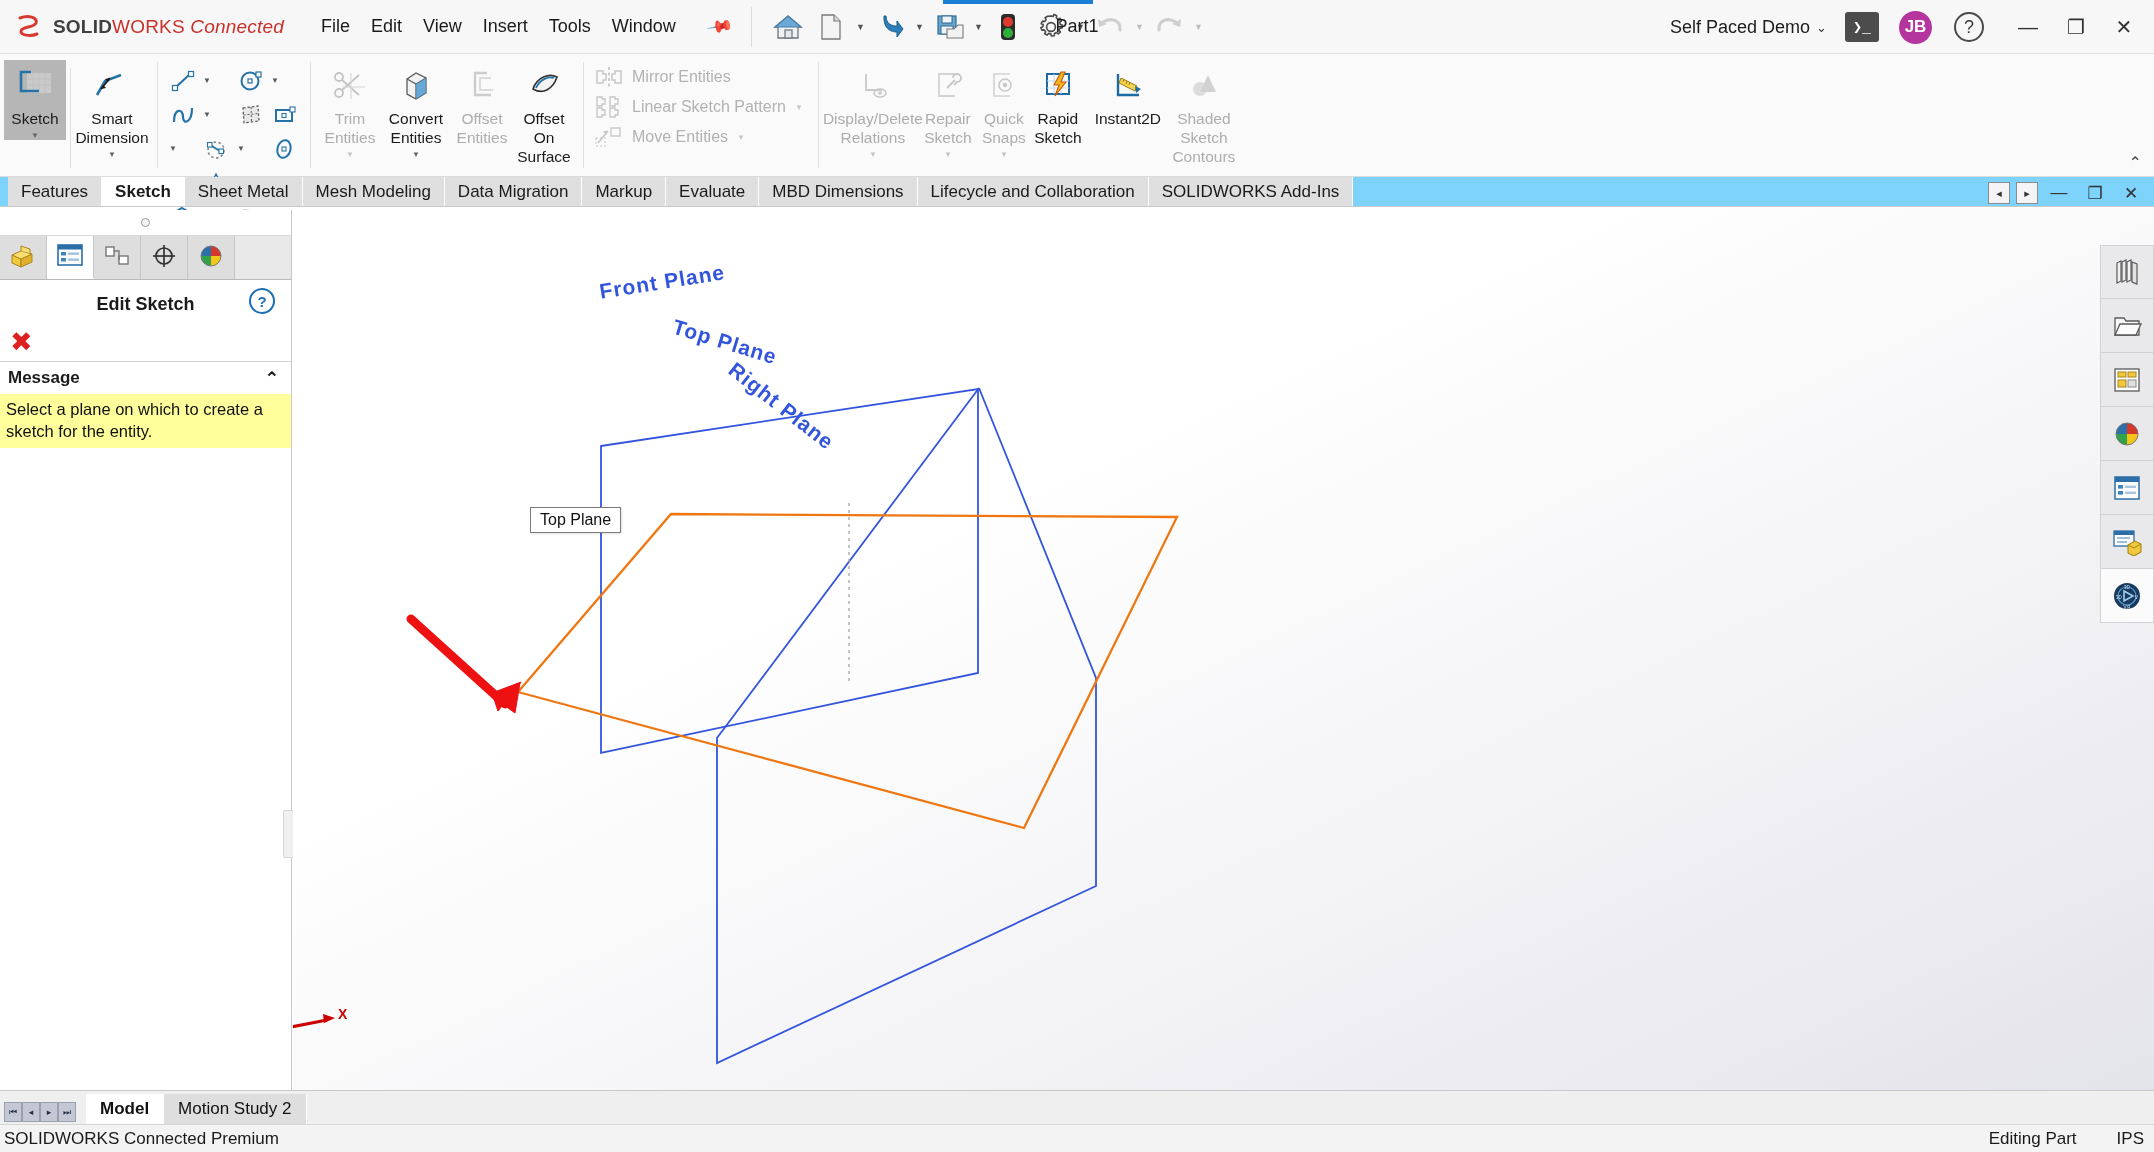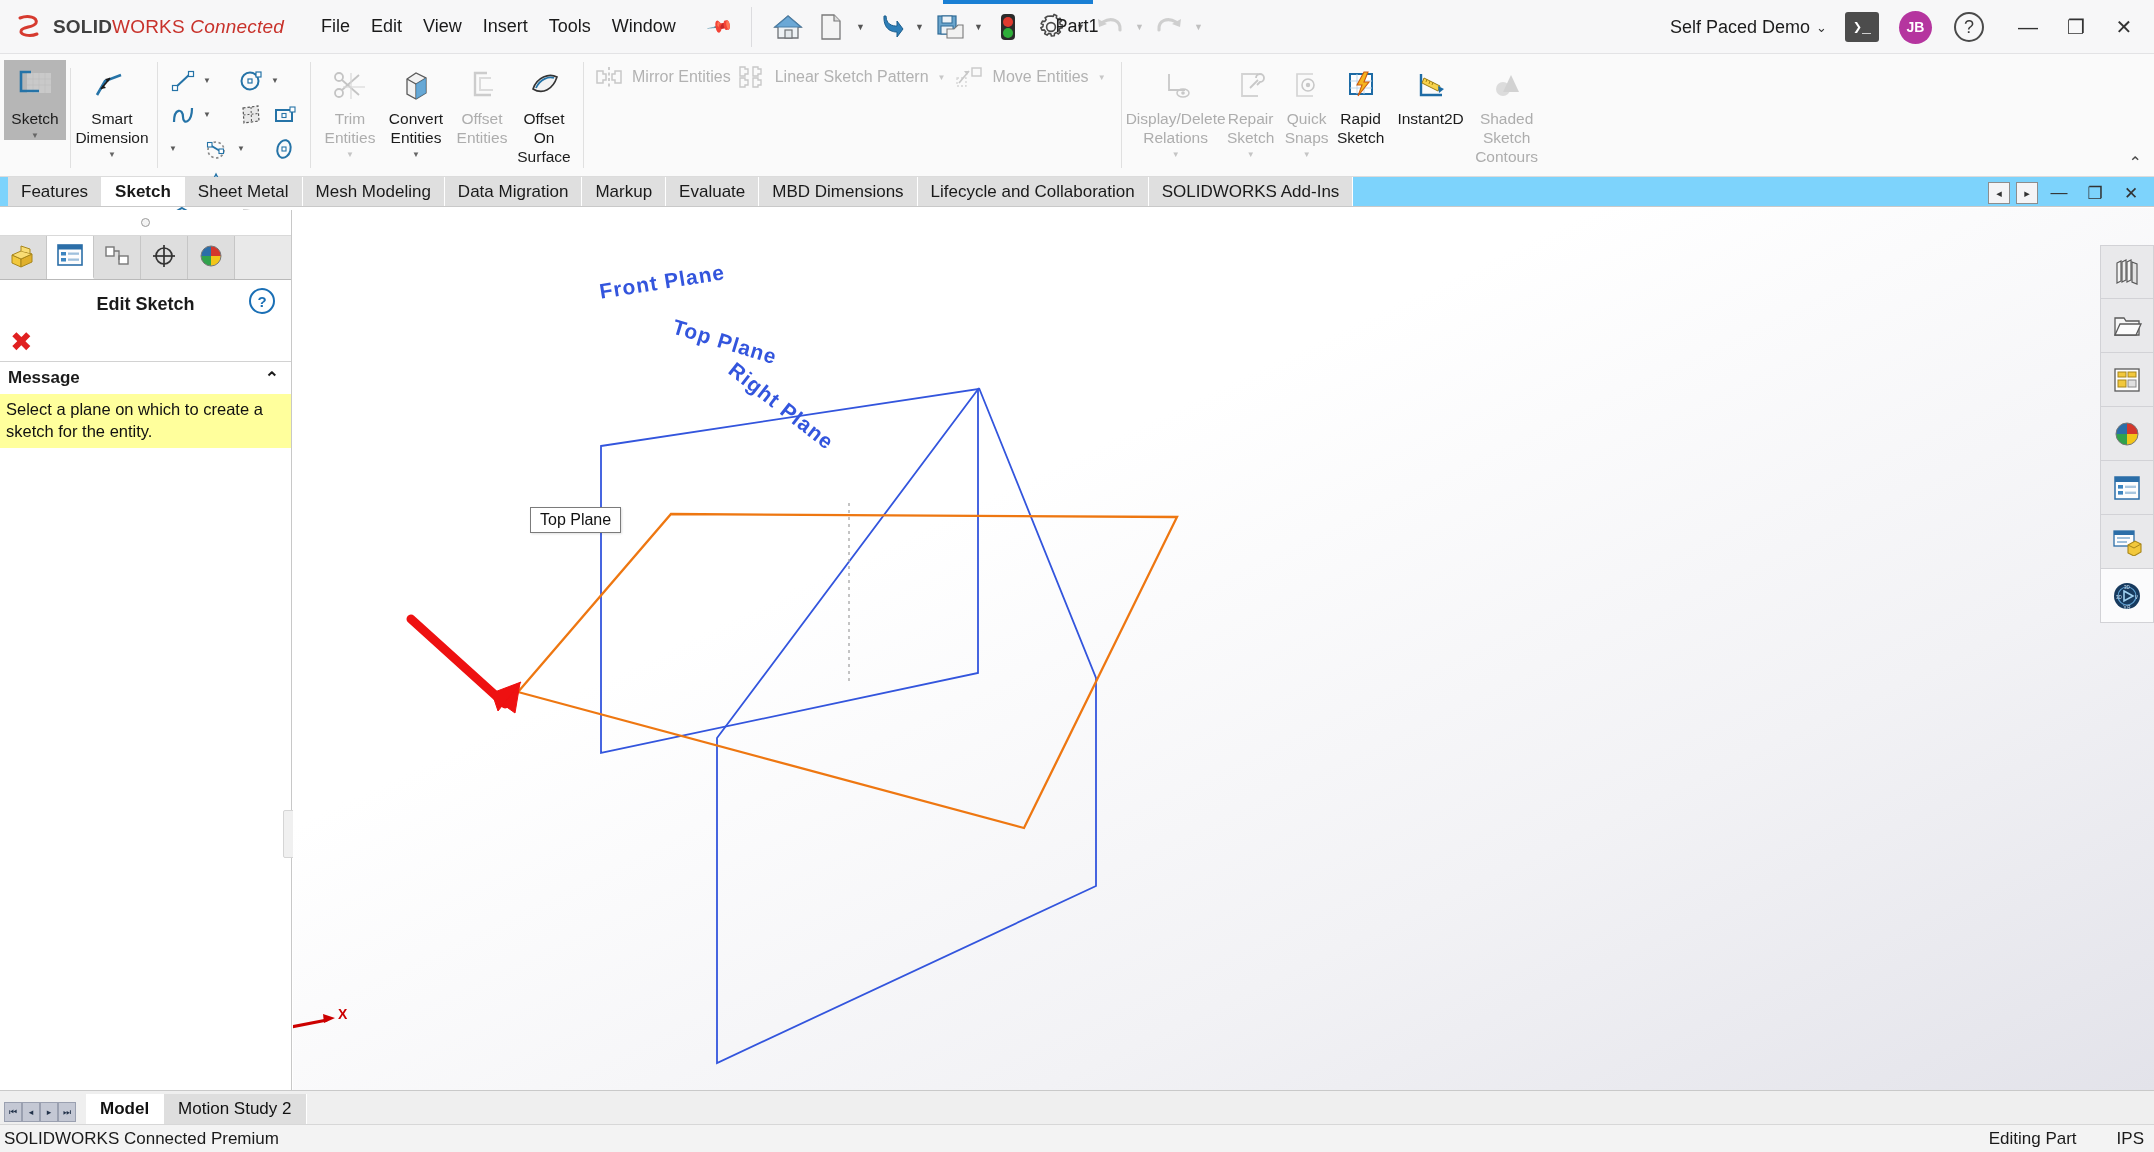--- a/index.html
+++ b/index.html
@@ -31,21 +31,21 @@
   .caret { font-size:9px; color:#555; width:13px; text-align:center; }
   .caret.dim { color:#c0c0c0; }
   .titleword { position:absolute; left:0; right:0; text-align:center; font-size:18px; color:#1c1c1c; pointer-events:none;}
   .tright { position:absolute; right:0; top:0; height:54px; display:flex; align-items:center; gap:4px; padding-right:8px;}
   .tenant { font-size:18px; color:#1c1c1c; margin-right:2px;}
   .chev { font-size:13px; color:#333; margin-right:14px;}
   .termbtn { width:34px;height:30px;background:#4c4c4c;color:#fff;border-radius:3px;
              display:flex;align-items:center;justify-content:center;font-size:15px;
              font-family:"Liberation Mono",monospace; margin-right:16px;}
   .avatar { width:33px;height:33px;border-radius:50%;background:#b5359f;color:#fff;
-            display:flex;align-items:center;justify-content:center;font-size:14px;font-weight:bold;margin-right:18px;}
+            display:flex;align-items:center;justify-content:center;font-size:17px;font-weight:bold;margin-right:18px;}
   .helpc { width:30px;height:30px;border-radius:50%;border:2px solid #4a4a4a;color:#3a3a3a;
            display:flex;align-items:center;justify-content:center;font-size:18px;margin-right:18px;}
   .winbtn { width:44px;height:40px;display:flex;align-items:center;justify-content:center;
             font-size:20px;color:#333; }
   .accent-line { position:absolute; top:0; left:943px; width:150px; height:4px; background:#1a7fd4;}
 
   
   .ribbon {
     position:absolute; top:54px; left:0; width:2154px; height:123px;
     background:#fafafa; border-bottom:1px solid #dcdcdc;
@@ -427,21 +427,21 @@
             <path d="M11 19 C15 10, 24 7, 29 9" fill="none" stroke="#2573a7" stroke-width="1.8"></path>
           </svg>
         </span>
         <span class="lbl" style="white-space:pre-line">Offset
 On
 Surface</span>
       </div>
     </div>
     <div class="rsep"></div>
 
-    <div class="rgroup" style="flex-direction:row; padding-top:8px">
+    <div class="rgroup" style="flex-direction:column; padding-top:8px">
       <div class="rowbtn">
         <span class="sicon">
           <svg width="30" height="22" viewBox="0 0 30 22">
             <path d="M3 5 L9 5 L9 8 L12 8 L12 14 L9 14 L9 17 L3 17 Z" fill="none" stroke="#c8c8c8" stroke-width="1.5"></path>
             <path d="M27 5 L21 5 L21 8 L18 8 L18 14 L21 14 L21 17 L27 17 Z" fill="none" stroke="#c8c8c8" stroke-width="1.5"></path>
             <line x1="15" y1="1" x2="15" y2="21" stroke="#b0b0b0" stroke-width="1.2" stroke-dasharray="3 2.5"></line>
           </svg>
         </span>
         <span class="rl">Mirror Entities</span>
       </div>

